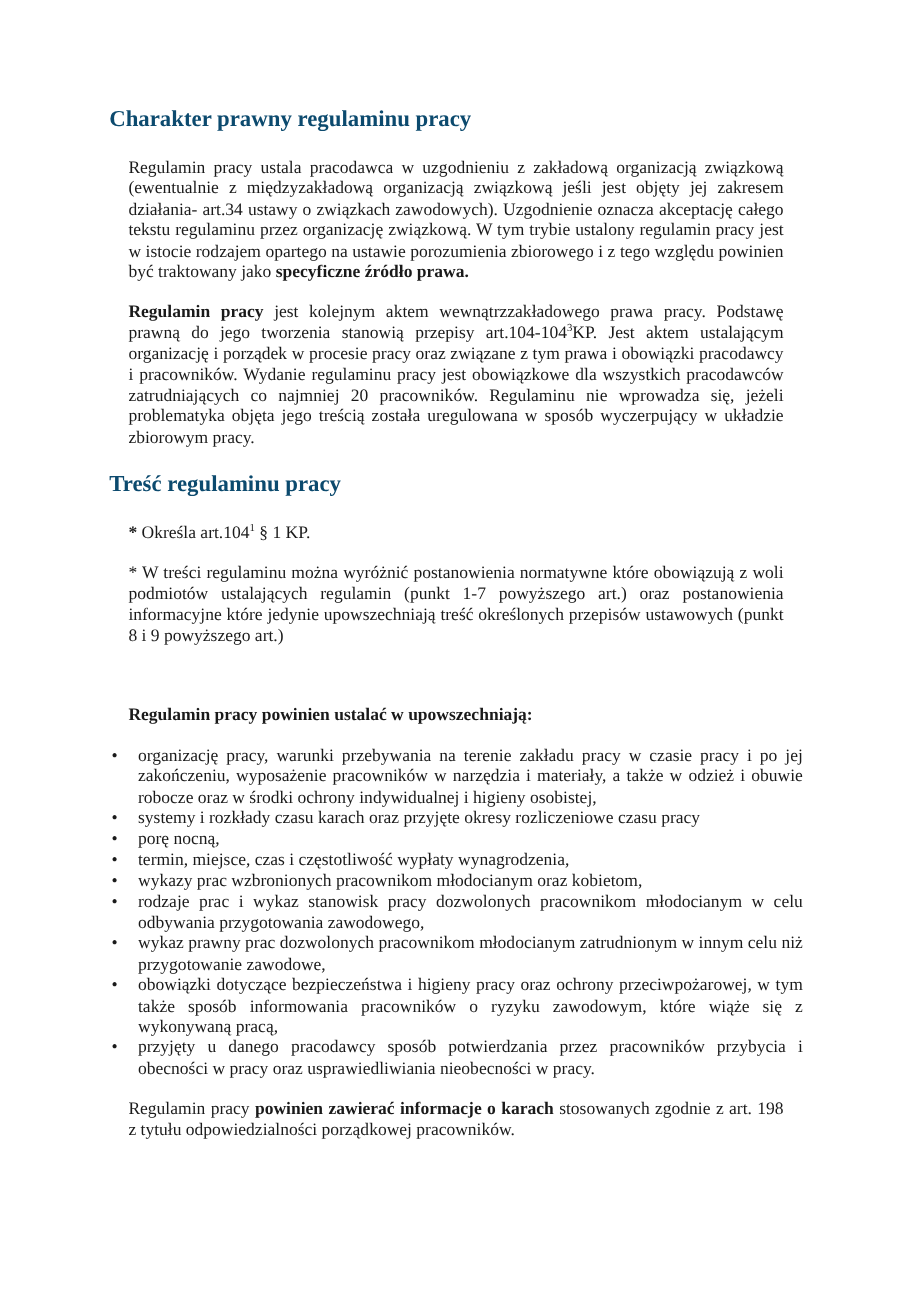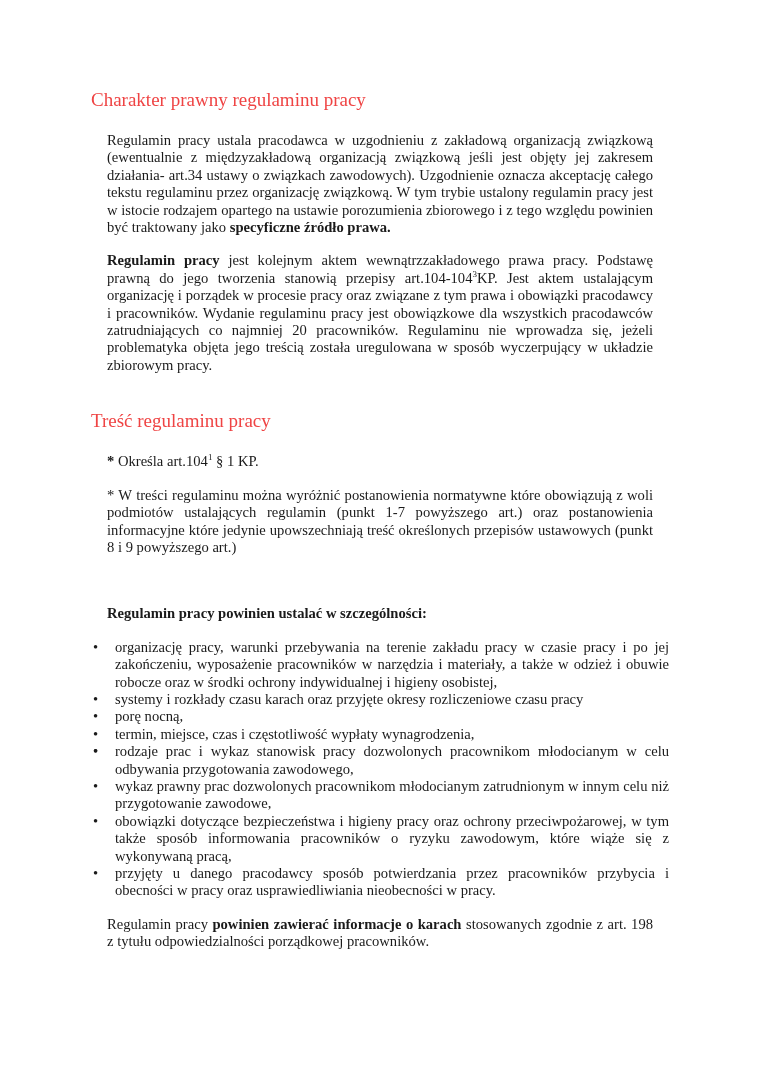--- a/index.html
+++ b/index.html
@@ -2,26 +2,26 @@
 <html><head>
 <meta charset="utf-8">
 <style>
   html, body { margin: 0; padding: 0; background: #ffffff; }
   body { width: 760px; height: 1075px; position: relative; overflow: hidden; }
   .page {
     position: absolute; left: 91px; top: 88px; width: 578px;
     font-family: "Liberation Serif", serif; font-size: 14.6px; line-height: 17.4px; color: #1a1a1a;
   }
   h2 {
-    font-family: "Liberation Serif", serif; font-weight: normal; font-size: 19px;
-    color: #ef4444; margin: 0; line-height: 24px;
+    font-family: "Liberation Serif", serif; font-weight: bold; font-size: 19px;
+    color: #0c4a6e; margin: 0; line-height: 24px;
   }
   p { margin: 16px; text-align: justify; }
   .h1wrap { margin-bottom: 20px; }
-  .h2wrap { margin-top: 35px; margin-bottom: 20px; }
+  .h2wrap { margin-top: 18px; margin-bottom: 20px; }
   .gap { height: 17px; }
   sup { font-size: 9px; line-height: 0; vertical-align: super; }
   ul { margin: 0; padding: 0 0 0 24px; list-style: none; }
   ul li { position: relative; text-align: justify; padding-left: 0; }
   ul li .bullet { position: absolute; left: -22px; top: 0; }
   b { font-weight: bold; }
 </style>
 </head>
 <body>
 
@@ -36,27 +36,27 @@
 
   <div class="h2wrap">
     <h2>Treść regulaminu pracy</h2>
   </div>
 
   <p><b>*</b><span> Określa art.104</span><sup>1</sup><span> § 1 KP.</span></p>
   <p>* W treści regulaminu można wyróżnić postanowienia normatywne które obowiązują z woli podmiotów ustalających regulamin (punkt 1-7 powyższego art.) oraz postanowienia informacyjne które jedynie upowszechniają treść określonych przepisów ustawowych (punkt 8 i 9 powyższego art.)</p>
 
   <div class="gap"></div>
 
-  <p><b>Regulamin pracy powinien ustalać w szczególności:</b></p>
+  <p><b>Regulamin pracy powinien ustalać w upowszechniają:</b></p>
   <ul>
     <li><span class="bullet">•</span><span>organizację pracy, warunki przebywania na terenie zakładu pracy w czasie pracy i po jej zakończeniu, wyposażenie pracowników w narzędzia i materiały, a także w odzież i obuwie robocze oraz w środki ochrony indywidualnej i higieny osobistej,</span></li>
     <li><span class="bullet">•</span><span>systemy i rozkłady czasu karach oraz przyjęte okresy rozliczeniowe czasu pracy</span></li>
     <li><span class="bullet">•</span><span>porę nocną,</span></li>
     <li><span class="bullet">•</span><span>termin, miejsce, czas i częstotliwość wypłaty wynagrodzenia,</span></li>
-    <li><span class="bullet">•</span></li>
+    <li><span class="bullet">•</span><span>wykazy prac wzbronionych pracownikom młodocianym oraz kobietom,</span></li>
     <li><span class="bullet">•</span><span>rodzaje prac i wykaz stanowisk pracy dozwolonych pracownikom młodocianym w celu odbywania przygotowania zawodowego,</span></li>
     <li><span class="bullet">•</span><span>wykaz prawny prac dozwolonych pracownikom młodocianym zatrudnionym w innym celu niż przygotowanie zawodowe,</span></li>
     <li><span class="bullet">•</span><span>obowiązki dotyczące bezpieczeństwa i higieny pracy oraz ochrony przeciwpożarowej, w tym także sposób informowania pracowników o ryzyku zawodowym, które wiąże się z wykonywaną pracą,</span></li>
     <li><span class="bullet">•</span><span>przyjęty u danego pracodawcy sposób potwierdzania przez pracowników przybycia i obecności w pracy oraz usprawiedliwiania nieobecności w pracy.</span></li>
   </ul>
 
   <p><span>Regulamin pracy </span><b>powinien zawierać informacje o karach</b><span> stosowanych zgodnie z art. 198 z tytułu odpowiedzialności porządkowej pracowników.</span></p>
 </div>
 
 </body></html>

